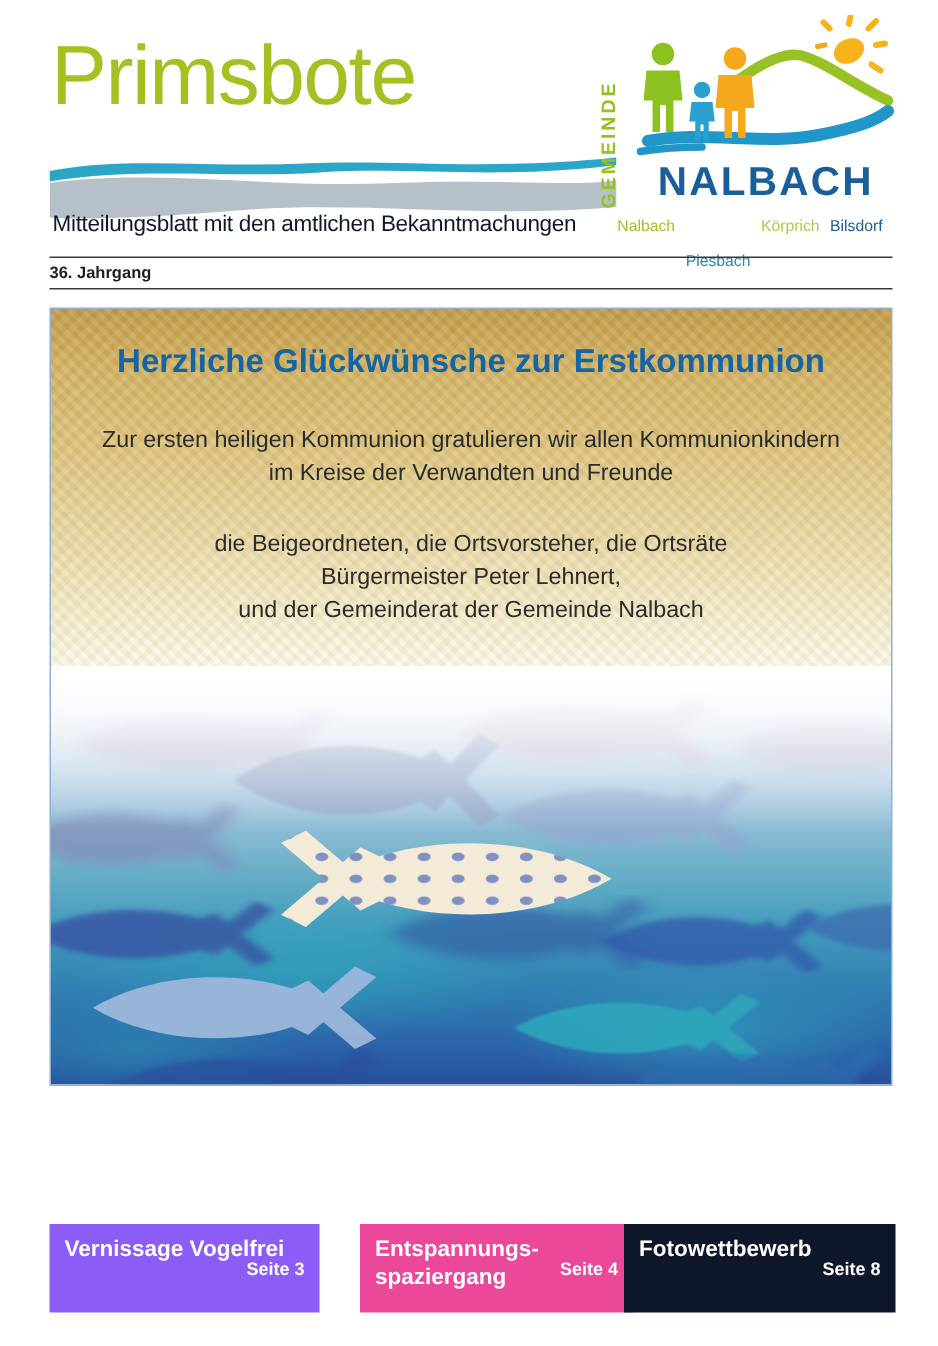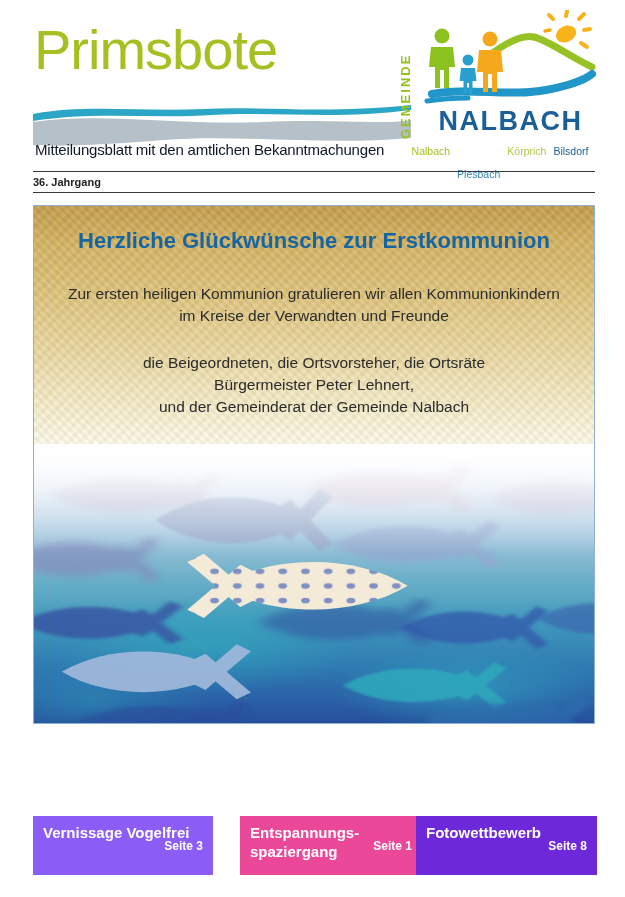--- a/index.html
+++ b/index.html
@@ -57,21 +57,21 @@
       radial-gradient(ellipse 30% 20% at 10% 92%, rgba(44,160,185,0.45), transparent 70%),
       linear-gradient(180deg,#ffffff 0%,#eef3f8 6%,#ccdcec 18%,#a4c6de 32%,#6cb0c8 48%,#429abd 63%,#2f7cb2 79%,#2a5ea6 93%,#264f9a 100%);}
   .fish-svg{position:absolute;left:0;top:0;width:100%;height:100%;}
   .fish-fade{position:absolute;left:0;right:0;top:0;height:110px;
     background:linear-gradient(180deg,#ffffff 0%,rgba(255,255,255,0.65) 40%,rgba(255,255,255,0) 100%);}
 
   
   .teaser{position:absolute;top:816px;height:59px;color:#ffffff;}
   .teaser-1{left:33px;width:180px;background:#8b5cf6;}
   .teaser-2{left:224px;width:182px;background:#ec4899;margin-left:16px;}
-  .teaser-3{left:416px;width:181px;background:#6d28d9;}
+  .teaser-3{left:416px;width:181px;background:#0f172a;}
   .teaser .label{position:absolute;left:10px;top:8px;right:8px;
     font-size:15px;font-weight:bold;line-height:1.25;}
   .teaser .label span{display:block;}
   .teaser .page-ref{position:absolute;right:10px;bottom:22px;font-size:12px;font-weight:bold;}
 </style>
 </head>
 <body>
 
 <div class="page">
 
@@ -207,21 +207,21 @@
       <span></span>
     </div>
     <div class="page-ref">Seite 3</div>
   </div>
 
   <div class="teaser teaser-2">
     <div class="label">
       <span>Entspannungs-</span>
       <span>spaziergang</span>
     </div>
-    <div class="page-ref">Seite 1</div>
+    <div class="page-ref">Seite 4</div>
   </div>
 
   <div class="teaser teaser-3">
     <div class="label">
       <span>Fotowettbewerb</span>
       <span></span>
     </div>
     <div class="page-ref">Seite 8</div>
   </div>
 

